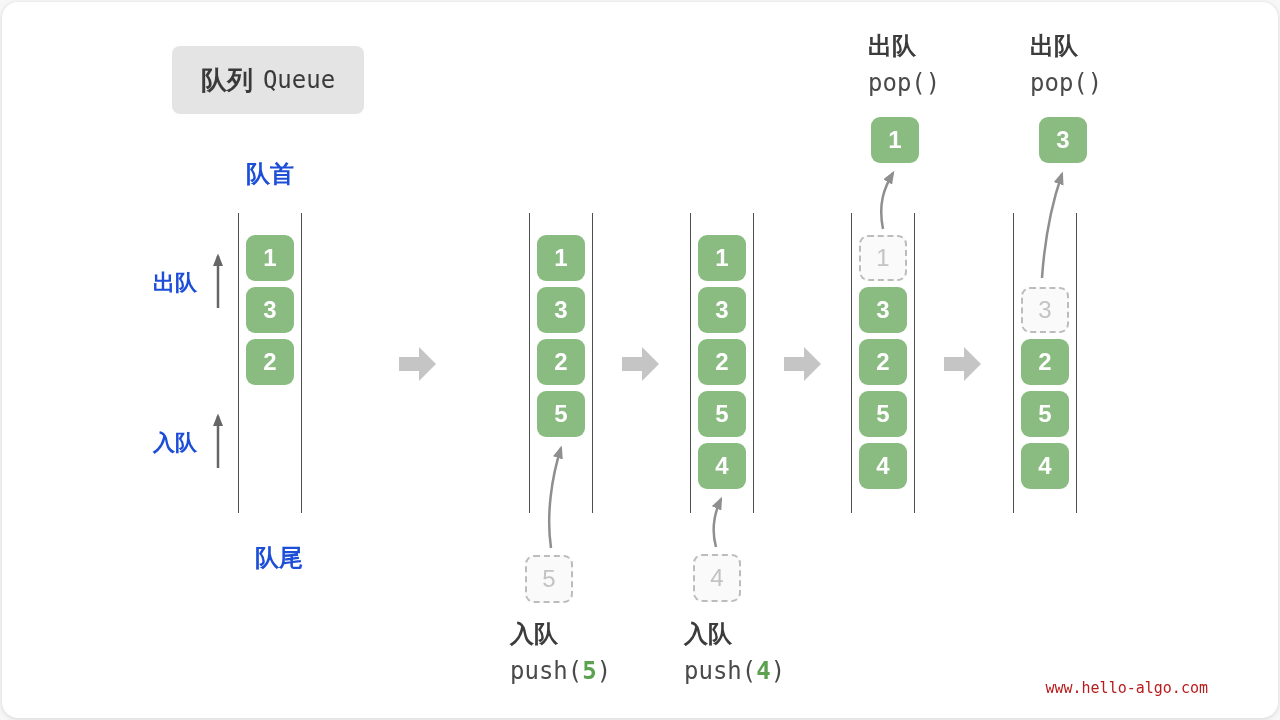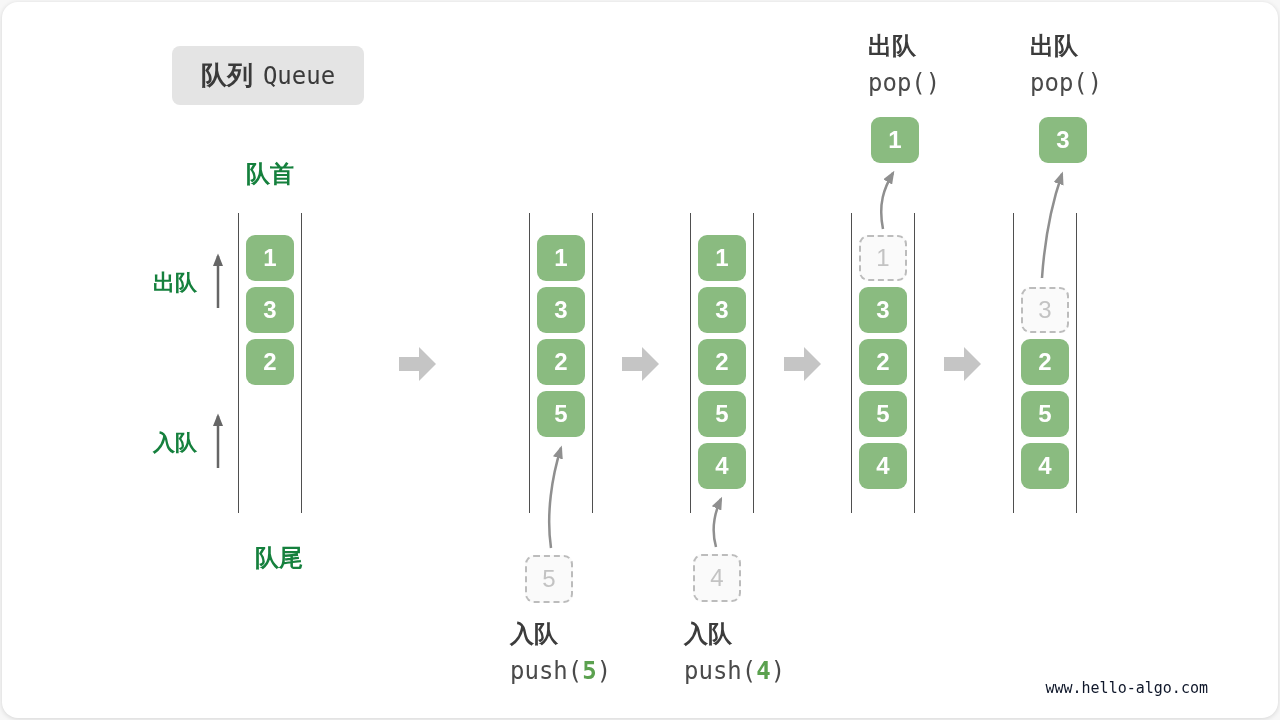--- a/index.html
+++ b/index.html
@@ -1,46 +1,46 @@
 <!DOCTYPE html>
 <html><head>
 <meta charset="utf-8">
 <style>
   html,body{margin:0;padding:0;width:1280px;height:720px;background:#f7f7f7;
     font-family:"Liberation Sans","DejaVu Sans",sans-serif;}
   .canvas{position:absolute;left:2px;top:2px;width:1276px;height:716px;background:#ffffff;
     border-radius:16px;box-shadow:0 1px 5px rgba(0,0,0,.14);overflow:hidden;}
   .overlay{position:absolute;left:0;top:0;width:1280px;height:720px;pointer-events:none;}
 
-  .title-badge{position:absolute;left:170px;top:44px;width:192px;height:59px;background:#e4e4e4;
+  .title-badge{position:absolute;left:170px;top:44px;width:192px;height:68px;background:#e4e4e4;
     border-radius:8px;display:flex;align-items:center;justify-content:center;gap:10px;}
   .title-zh{font-size:26px;font-weight:bold;color:#3a3a3a;}
   .title-en{font-family:"DejaVu Sans Mono","Liberation Mono",monospace;font-size:24px;color:#3a3a3a;}
 
-  .lbl{position:absolute;color:#15803d;font-weight:bold;white-space:nowrap;}
+  .lbl{position:absolute;color:#1d4ed8;font-weight:bold;white-space:nowrap;}
   .lbl.big{font-size:24px;}
   .lbl.side{font-size:22px;}
 
   .walls{position:absolute;top:211px;width:64px;height:300px;box-sizing:border-box;
     border-left:1.5px solid #4f4f4f;border-right:1.5px solid #4f4f4f;}
 
   .cell{position:absolute;width:48px;height:46px;border-radius:9px;background:#8abb80;
     color:#ffffff;font-size:24px;font-weight:600;display:flex;align-items:center;justify-content:center;}
   .ghost{position:absolute;width:48px;height:46px;border-radius:9px;background:#fafafa;
     border:2.5px dashed #bcbcbc;box-sizing:border-box;color:#c3c3c3;font-size:24px;
     display:flex;align-items:center;justify-content:center;}
 
   .op{position:absolute;white-space:nowrap;}
   .op-zh{font-size:24px;font-weight:bold;color:#3c3c3c;line-height:28px;}
   .op-code{font-family:"DejaVu Sans Mono","Liberation Mono",monospace;font-size:24px;color:#4a4a4a;
     margin-top:9px;line-height:28px;}
   .op-code .green{color:#5ba14f;font-weight:bold;}
 
   .watermark{position:absolute;right:70px;top:677px;
-    font-family:"DejaVu Sans Mono","Liberation Mono",monospace;font-size:15px;color:#0f172a;}
+    font-family:"DejaVu Sans Mono","Liberation Mono",monospace;font-size:15px;color:#b91c1c;}
 </style>
 </head>
 <body>
 
 <div class="canvas">
 
   <svg class="overlay" width="1280" height="720" viewBox="0 0 1280 720">
     <defs>
       <marker id="ah-dark" viewBox="0 0 10 8" refX="8" refY="4" markerWidth="5.2" markerHeight="4.2" orient="auto">
         <path d="M0,0 L10,4 L0,8 Z" fill="#666666"></path>

